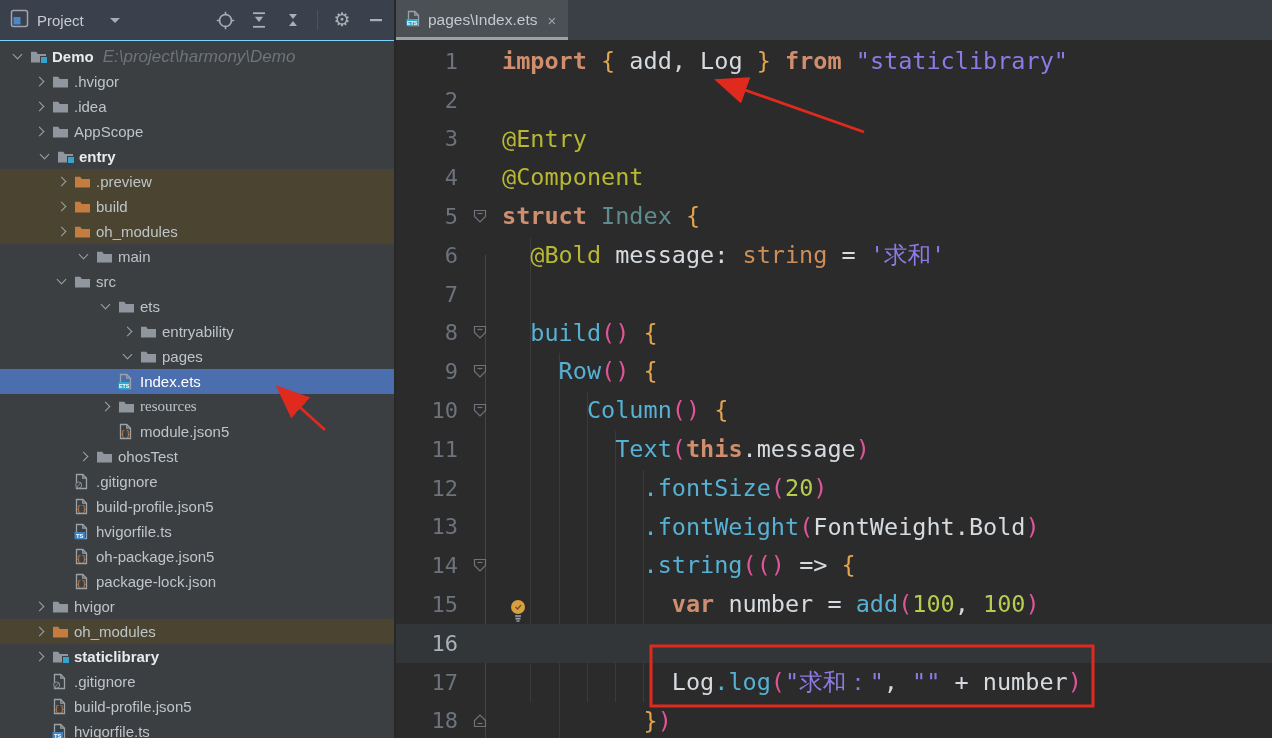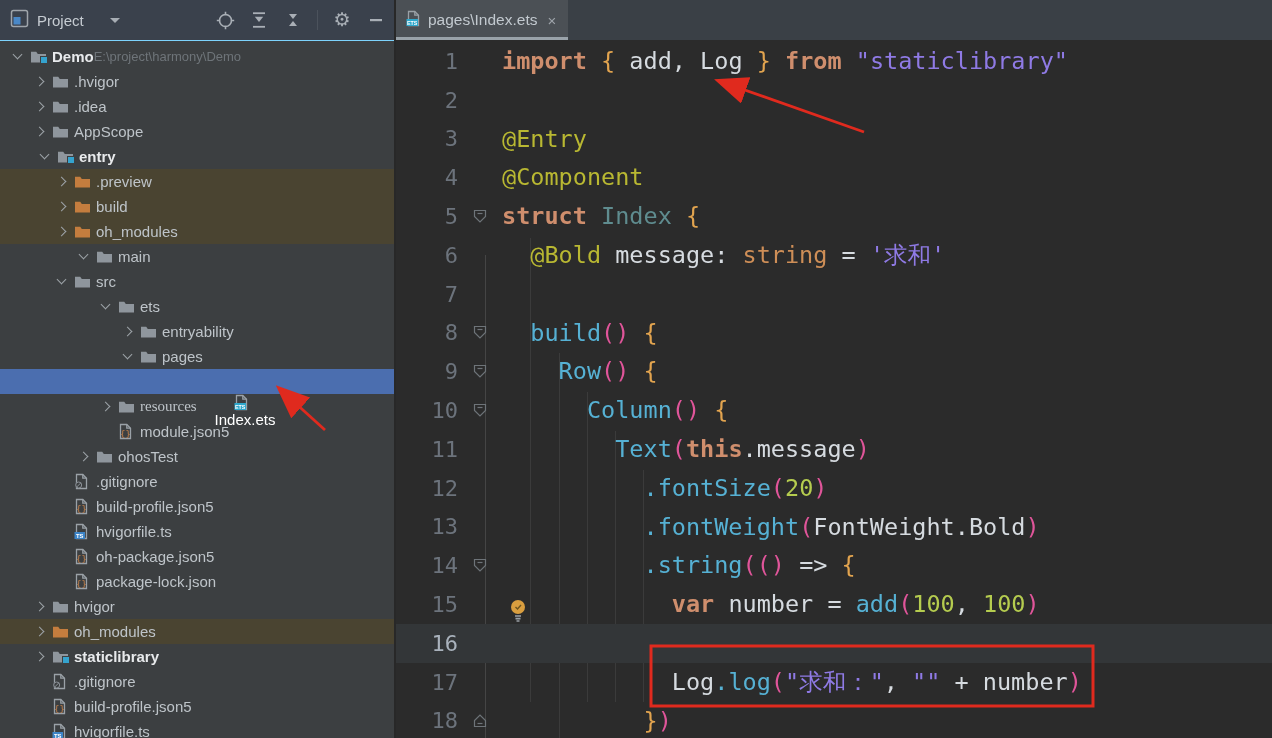--- a/index.html
+++ b/index.html
@@ -34,21 +34,21 @@
   .trow.selected{background:#4B6EAF;}
   .chev{width:22px;height:25px;position:relative;flex:none;}
   .chev::before{content:"";position:absolute;top:9px;left:6px;width:6px;height:6px;
     border-right:1.6px solid #9DA3A8;border-bottom:1.6px solid #9DA3A8;transform:rotate(-45deg);}
   .chev.down::before{transform:rotate(45deg);top:7px;}
   .chev.none::before{display:none;}
   .ticon{width:22px;flex:none;display:flex;align-items:center;}
   .tlabel{color:#BEC4C9;font-size:15px;}
   .trow.bold .tlabel{color:#E8EAEC;font-weight:bold;}
   .trow.selected .tlabel{color:#FFFFFF;}
-  .textra{color:#6E7479;font-size:13px;}
+  .textra{color:#6E7479;font-size:17px;margin-left:9px;font-style:italic;}
 
   
   .editor{position:absolute;left:396px;top:40px;right:0;bottom:0;background:#2B2B2B;overflow:hidden;}
   .guide{position:absolute;width:1px;background:#3B3B3B;z-index:0;}
   .fold-connector{position:absolute;left:89px;top:215px;width:1px;height:492px;background:#454545;z-index:0;}
   .code-lines{position:absolute;left:0;top:2px;right:0;}
   .crow{display:flex;height:38.8px;align-items:center;position:relative;}
   .crow.caret{background:#333638;}
   .ln{width:62px;flex:none;text-align:right;color:#6C737C;font-family:"DejaVu Sans Mono",monospace;font-size:22px;}
   .crow.caret .ln{color:#A9B2BC;}
@@ -251,21 +251,21 @@
       </div>
       <div class="trow" style="padding-left: 118px;">
         <span class="chev down"></span>
         <span class="ticon">
           <svg width="17" height="14" viewBox="0 0 17 14">
             <path d="M1 1.8 h5.2 l1.6 2.1 H16 v8.6 H1 z" fill="#8F969D"></path>
           </svg>
         </span>
         <span class="tlabel">pages</span>
       </div>
-      <div class="trow selected" style="padding-left: 96px; flex-direction: column;">
+      <div class="trow selected" style="padding-left: 96px;">
         <span class="chev none"></span>
         <span class="ticon">
           <svg width="15" height="17" viewBox="0 0 15 17">
   <path d="M2.5 1.5 h6.3 l3.7 3.7 v10.3 h-10 z" fill="none" stroke="#9AA1A7" stroke-width="1.3"></path>
   <path d="M8.8 1.5 v3.7 h3.7" fill="none" stroke="#9AA1A7" stroke-width="1.3"></path>
             <rect x="0.5" y="9" width="11.5" height="7" fill="#2FA8CC"></rect>
             <text x="6.2" y="14.6" font-size="5.3" fill="#fff" text-anchor="middle" font-family="Liberation Sans" font-weight="bold">ETS</text>
           </svg>
         </span>
         <span class="tlabel">Index.ets</span>

